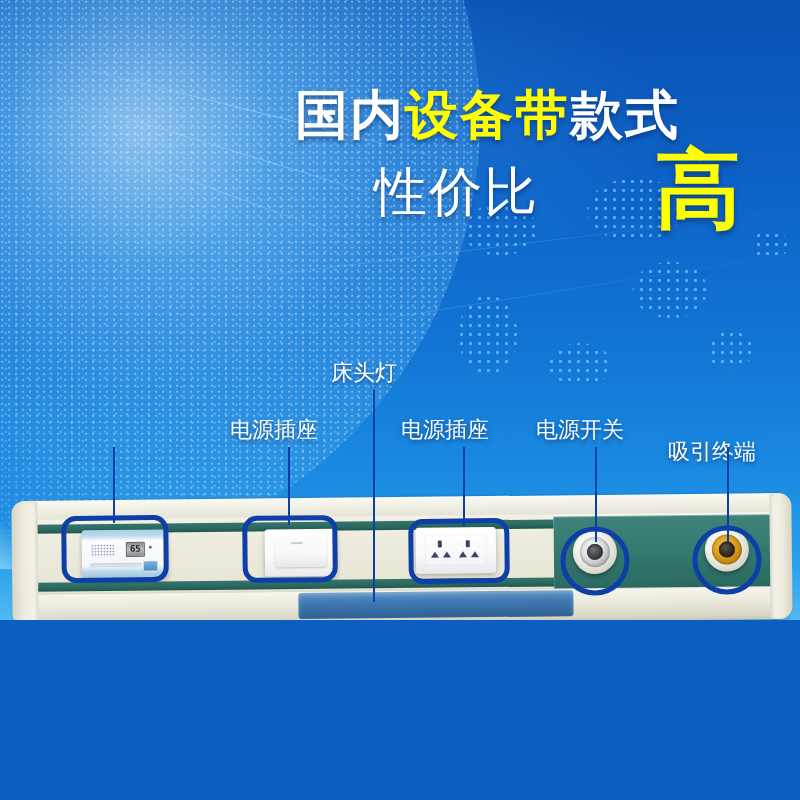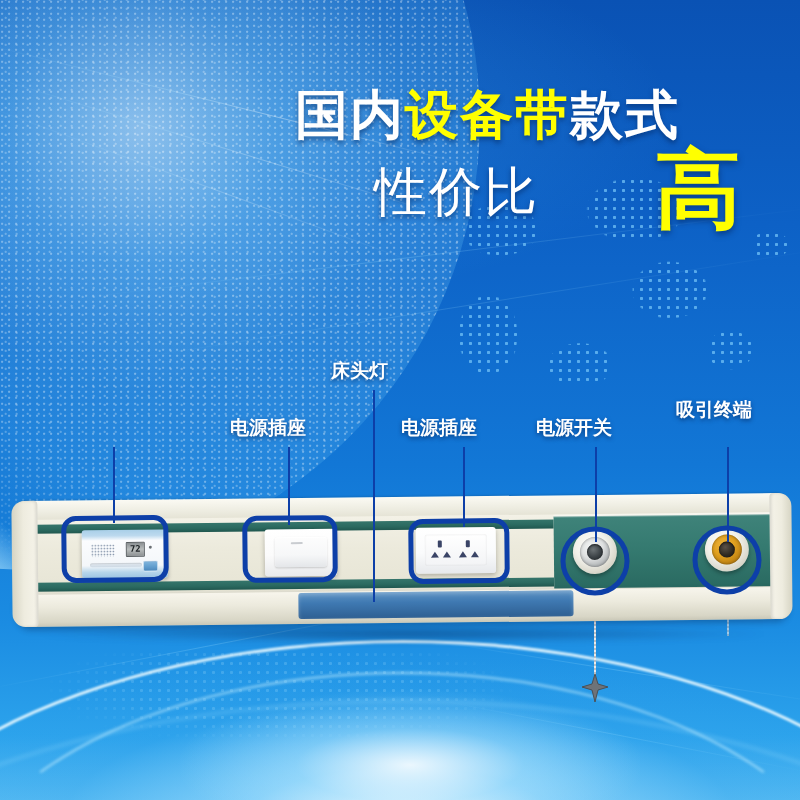--- a/index.html
+++ b/index.html
@@ -1,21 +1,21 @@
 <!DOCTYPE html>
 <html><head>
 <meta charset="utf-8">
 <style>
   html,body{margin:0;padding:0;}
   body{
     width:800px;height:800px;overflow:hidden;
     font-family:"Liberation Sans","DejaVu Sans",sans-serif;
     background:#0a5fc0;
   }
-  .stage{position:relative;width:800px;height:800px;overflow:hidden;
+  .stage{position:relative;width:800px;height:620px;overflow:hidden;
     background:
       radial-gradient(ellipse 700px 240px at 400px 820px, rgba(255,255,255,0.95) 0%, rgba(170,225,255,0.55) 22%, rgba(60,160,235,0.12) 48%, rgba(0,0,0,0) 70%),
       radial-gradient(ellipse 900px 320px at 120px 120px, rgba(80,190,255,0.30) 0%, rgba(0,0,0,0) 62%),
       linear-gradient(180deg,#0a52b4 0%, #0d61c6 28%, #1277d6 58%, #1b8ce2 78%, #2ca3ec 92%, #52b9f2 100%);
   }
 
   
   .globe{
     position:absolute;left:-420px;top:-330px;width:900px;height:900px;border-radius:50%;
     background:
@@ -84,22 +84,22 @@
     font-size:53px;font-weight:bold;letter-spacing:2px;line-height:1;}
   .h-line2{position:absolute;left:374px;top:165px;white-space:nowrap;
     font-size:53px;font-weight:normal;letter-spacing:2px;line-height:1;}
   .big-gao{position:absolute;left:655px;top:146px;font-size:86px;font-weight:bold;line-height:1;color:#ffff00;
     text-shadow:0 3px 6px rgba(0,30,80,0.55);}
   .w{color:#ffffff;text-shadow:0 3px 5px rgba(0,35,90,0.55);}
   .y{color:#ffff00;text-shadow:0 3px 5px rgba(0,35,90,0.55);}
 
   
   .callouts{position:absolute;left:0;top:0;width:800px;height:800px;z-index:28;}
-  .co-label{position:absolute;white-space:nowrap;color:#ffffff;font-weight:bold;
-    font-size:19px;letter-spacing:0px;
+  .co-label{position:absolute;white-space:nowrap;color:#ffffff;font-weight:normal;
+    font-size:22px;letter-spacing:0px;
     text-shadow:0 2px 4px rgba(0,30,80,0.6);text-align:center;}
   .co-line{position:absolute;width:2px;background:#0d3fa8;}
 
   
   .panel-wrap{position:absolute;left:16px;top:497px;width:772px;height:132px;z-index:20;
     transform:rotate(-0.6deg);}
   .panel-top{position:absolute;left:0;top:0;width:772px;height:22px;border-radius:10px 12px 4px 4px;
     background:linear-gradient(180deg,#fbfaf3 0%,#efeee3 48%,#e2e0d1 100%);
     box-shadow:0 -1px 2px rgba(0,0,0,0.12);}
   .panel-body{position:absolute;left:0;top:19px;width:772px;height:78px;
@@ -220,21 +220,21 @@
       <span class="w">性价比</span>
     </div>
     <div class="big-gao">高</div>
   </div>
 
   <div class="callouts">
     <div class="co-label" style="left:230px;top:415px;">电源插座</div>
     <div class="co-label" style="left:331px;top:358px;">床头灯</div>
     <div class="co-label" style="left:401px;top:415px;">电源插座</div>
     <div class="co-label" style="left:536px;top:415px;">电源开关</div>
-    <div class="co-label" style="left:668px;top:397px;margin-left:8px;">吸引终端</div>
+    <div class="co-label" style="left:668px;top:437px;">吸引终端</div>
 
     <div class="co-line" style="left:113px;top:447px;height:76px;"></div>
     <div class="co-line" style="left:288px;top:447px;height:78px;"></div>
     <div class="co-line" style="left:373px;top:390px;height:212px;"></div>
     <div class="co-line" style="left:463px;top:447px;height:80px;"></div>
     <div class="co-line" style="left:595px;top:447px;height:95px;"></div>
     <div class="co-line" style="left:727px;top:447px;height:95px;"></div>
 
     <svg style="position:absolute;left:0;top:0;width:800px;height:800px;pointer-events:none;">
       <rect x="64" y="518" width="102" height="62" rx="12" fill="none" stroke="#0d3fa8" stroke-width="5" transform="rotate(-0.6 115 549)"></rect>
@@ -254,21 +254,21 @@
     <div class="stripe stripe-bot"></div>
     <div class="teal-block"></div>
     <div class="teal-edge-top"></div>
     <div class="panel-bottom"></div>
     <div class="blue-rail"></div>
     <div class="cap-left"></div>
     <div class="cap-right"></div>
 
     <div class="intercom">
       <div class="ic-grille"></div>
-      <div class="ic-lcd">72</div>
+      <div class="ic-lcd">65</div>
       <div class="ic-dot"></div>
       <div class="ic-slot"></div>
       <div class="ic-btn"></div>
     </div>
 
     <div class="lightswitch">
       <div class="ls-rocker"></div>
       <div class="ls-mark"></div>
     </div>
 

